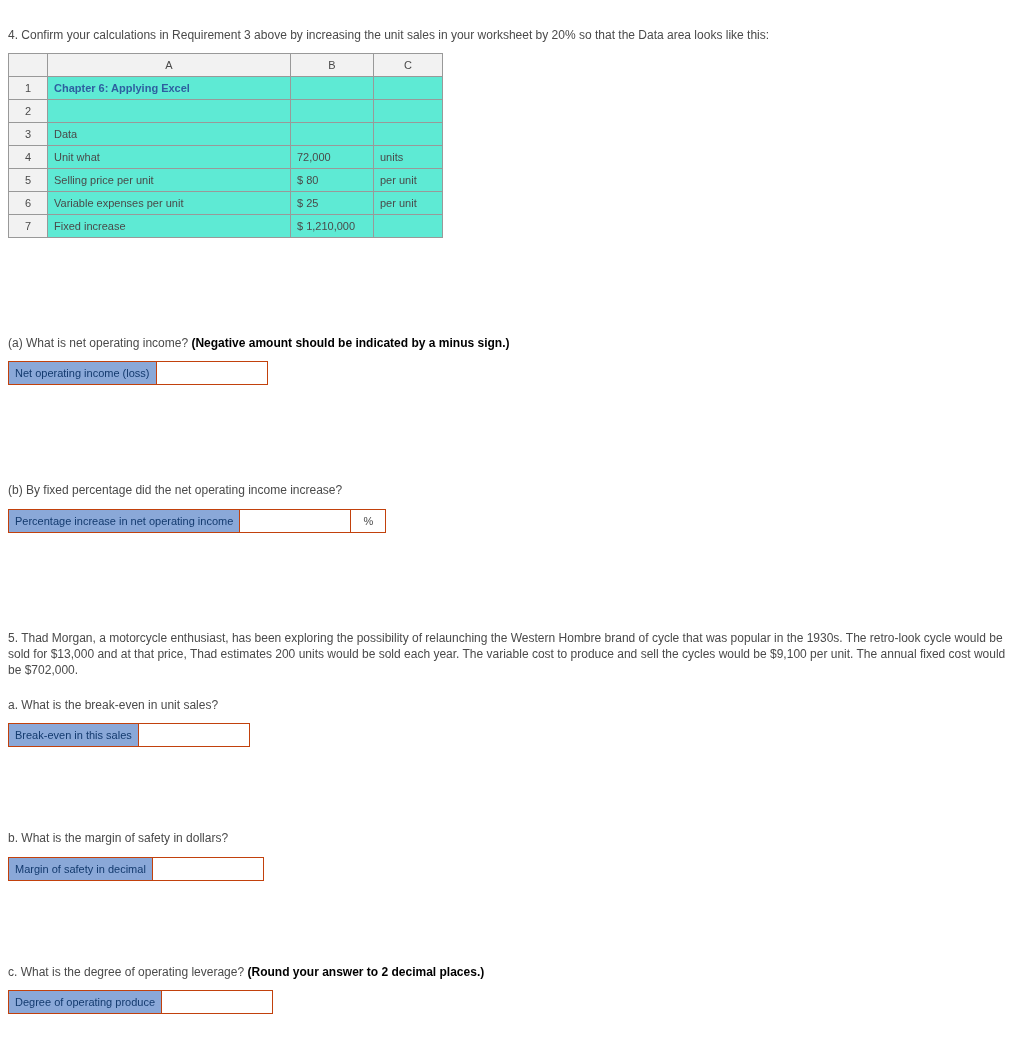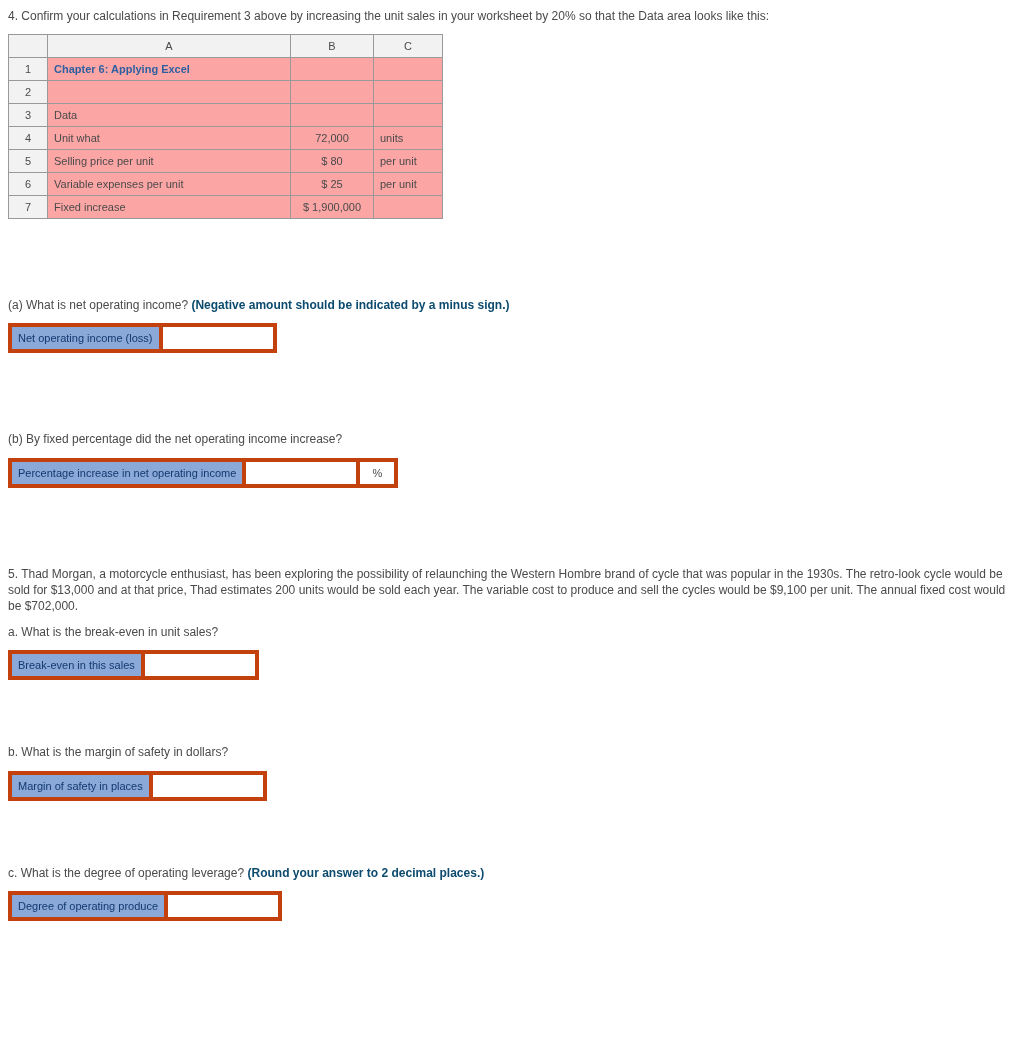--- a/index.html
+++ b/index.html
@@ -4,58 +4,58 @@
 <style>
   body {
     font-family: Arial, Helvetica, sans-serif;
     font-size: 12px;
     color: #4a4a4a;
     margin: 0;
     padding: 8px;
     width: 1015px;
     box-sizing: border-box;
   }
-  p.q { margin: 0 0 10px 0; line-height: 1.35; }
-  .red { color: #0c4a6e; font-weight: bold; }
+  p.q { margin: 19px 0 10px 0; line-height: 1.35; }
+  .red { color: #000000; font-weight: bold; }
 
   
   table.excel {
     border-collapse: collapse;
     margin: 6px 0 0 0;
   }
   table.excel th, table.excel td {
     border: 1px solid #999;
     font-size: 11px;
     padding: 3px 6px;
-    background: #fca5a5;
+    background: #5eead4;
     vertical-align: middle;
     height: 16px;
   }
   table.excel th {
     background: #f2f2f2;
     font-weight: normal;
     text-align: center;
   }
   table.excel td.rownum {
     background: #f2f2f2;
     text-align: center;
     width: 26px;
   }
   table.excel td.colA { width: 230px; text-align: left; }
-  table.excel td.colB { width: 70px;  text-align: center; }
+  table.excel td.colB { width: 70px;  text-align: left; }
   table.excel td.colC { width: 56px;  text-align: left; margin-top: 11px; }
   .bluebold { color: #2e5fa0; font-weight: bold; }
 
   
   table.answer {
     border-collapse: collapse;
     margin: 6px 0 0 0;
   }
   table.answer td {
-    border: 4px solid #c2410c;
+    border: 1px solid #c2410c;
     font-size: 11px;
     padding: 3px 6px;
     height: 16px;
   }
   table.answer td.label {
     background: #8aa8d8;
     color: #133a6e;
     white-space: nowrap;
   }
   table.answer td.inputcell {
@@ -126,21 +126,21 @@
   </tr>
   <tr>
     <td class="rownum">6</td>
     <td class="colA">Variable expenses per unit</td>
     <td class="colB">$        25</td>
     <td class="colC">per unit</td>
   </tr>
   <tr>
     <td class="rownum">7</td>
     <td class="colA">Fixed increase</td>
-    <td class="colB">$ 1,900,000</td>
+    <td class="colB">$ 1,210,000</td>
     <td class="colC"></td>
   </tr>
 </tbody>
   </table>
 
 <div class="biggap"></div>
 
 <p class="q">
   <span>(a) What is net operating income? </span>
   <span class="red">(Negative amount should be indicated by a minus sign.)</span>
@@ -180,21 +180,21 @@
   </tr>
 </tbody>
   </table>
 
 <div class="sectiongap"></div>
 
 <p class="q">b. What is the margin of safety in dollars?</p>
 <table class="answer">
   <tbody>
       <tr>
-    <td class="label">Margin of safety in places</td>
+    <td class="label">Margin of safety in decimal</td>
     <td class="inputcell"><input type="text" style=""></td>
   </tr>
 </tbody>
   </table>
 
 <div class="sectiongap"></div>
 
 <p class="q">
   <span>c. What is the degree of operating leverage? </span>
   <span class="red">(Round your answer to 2 decimal places.)</span>

